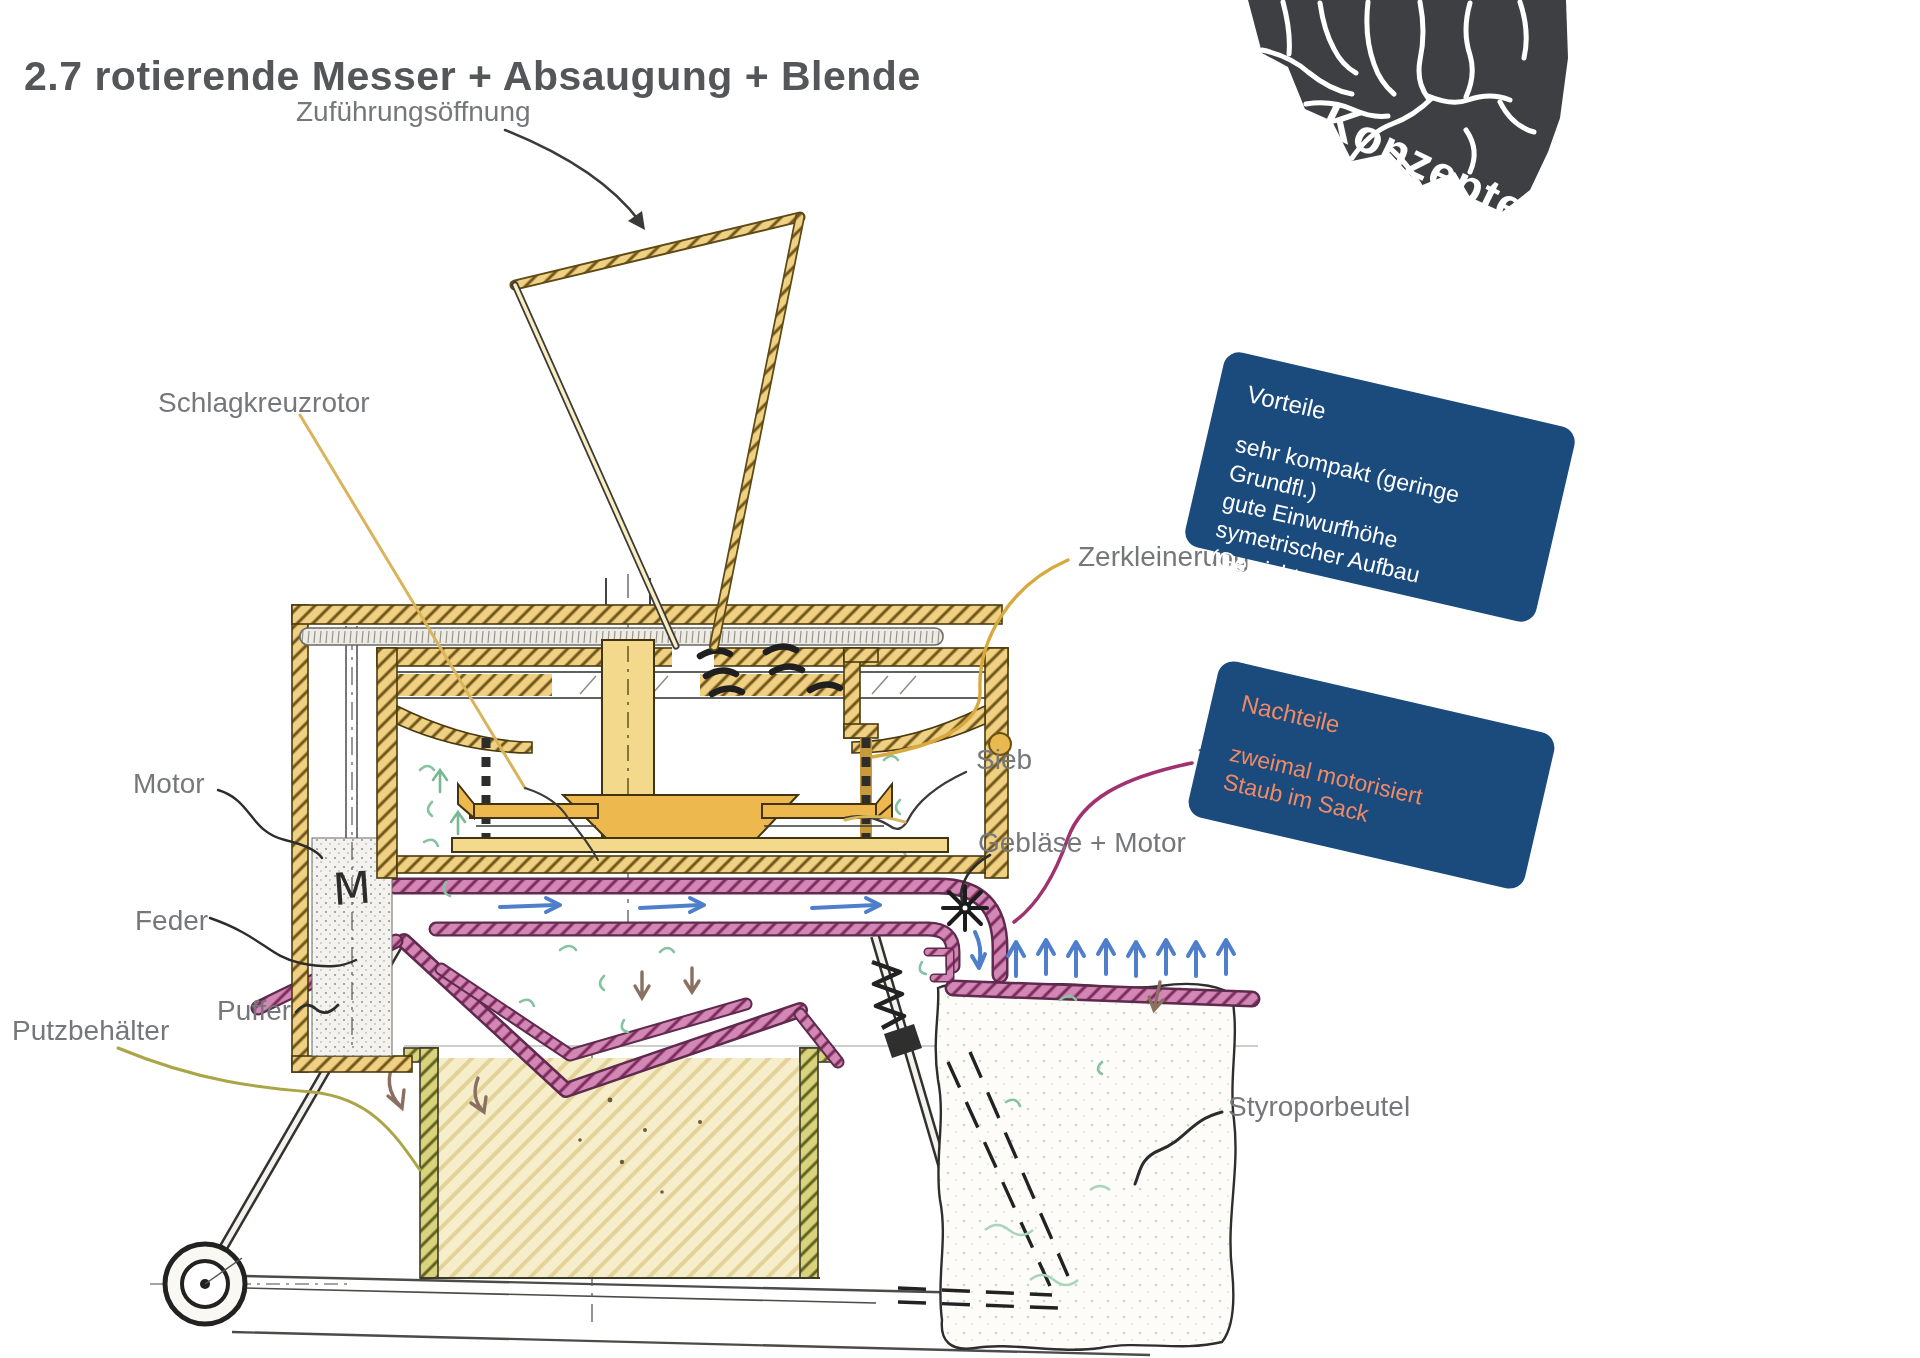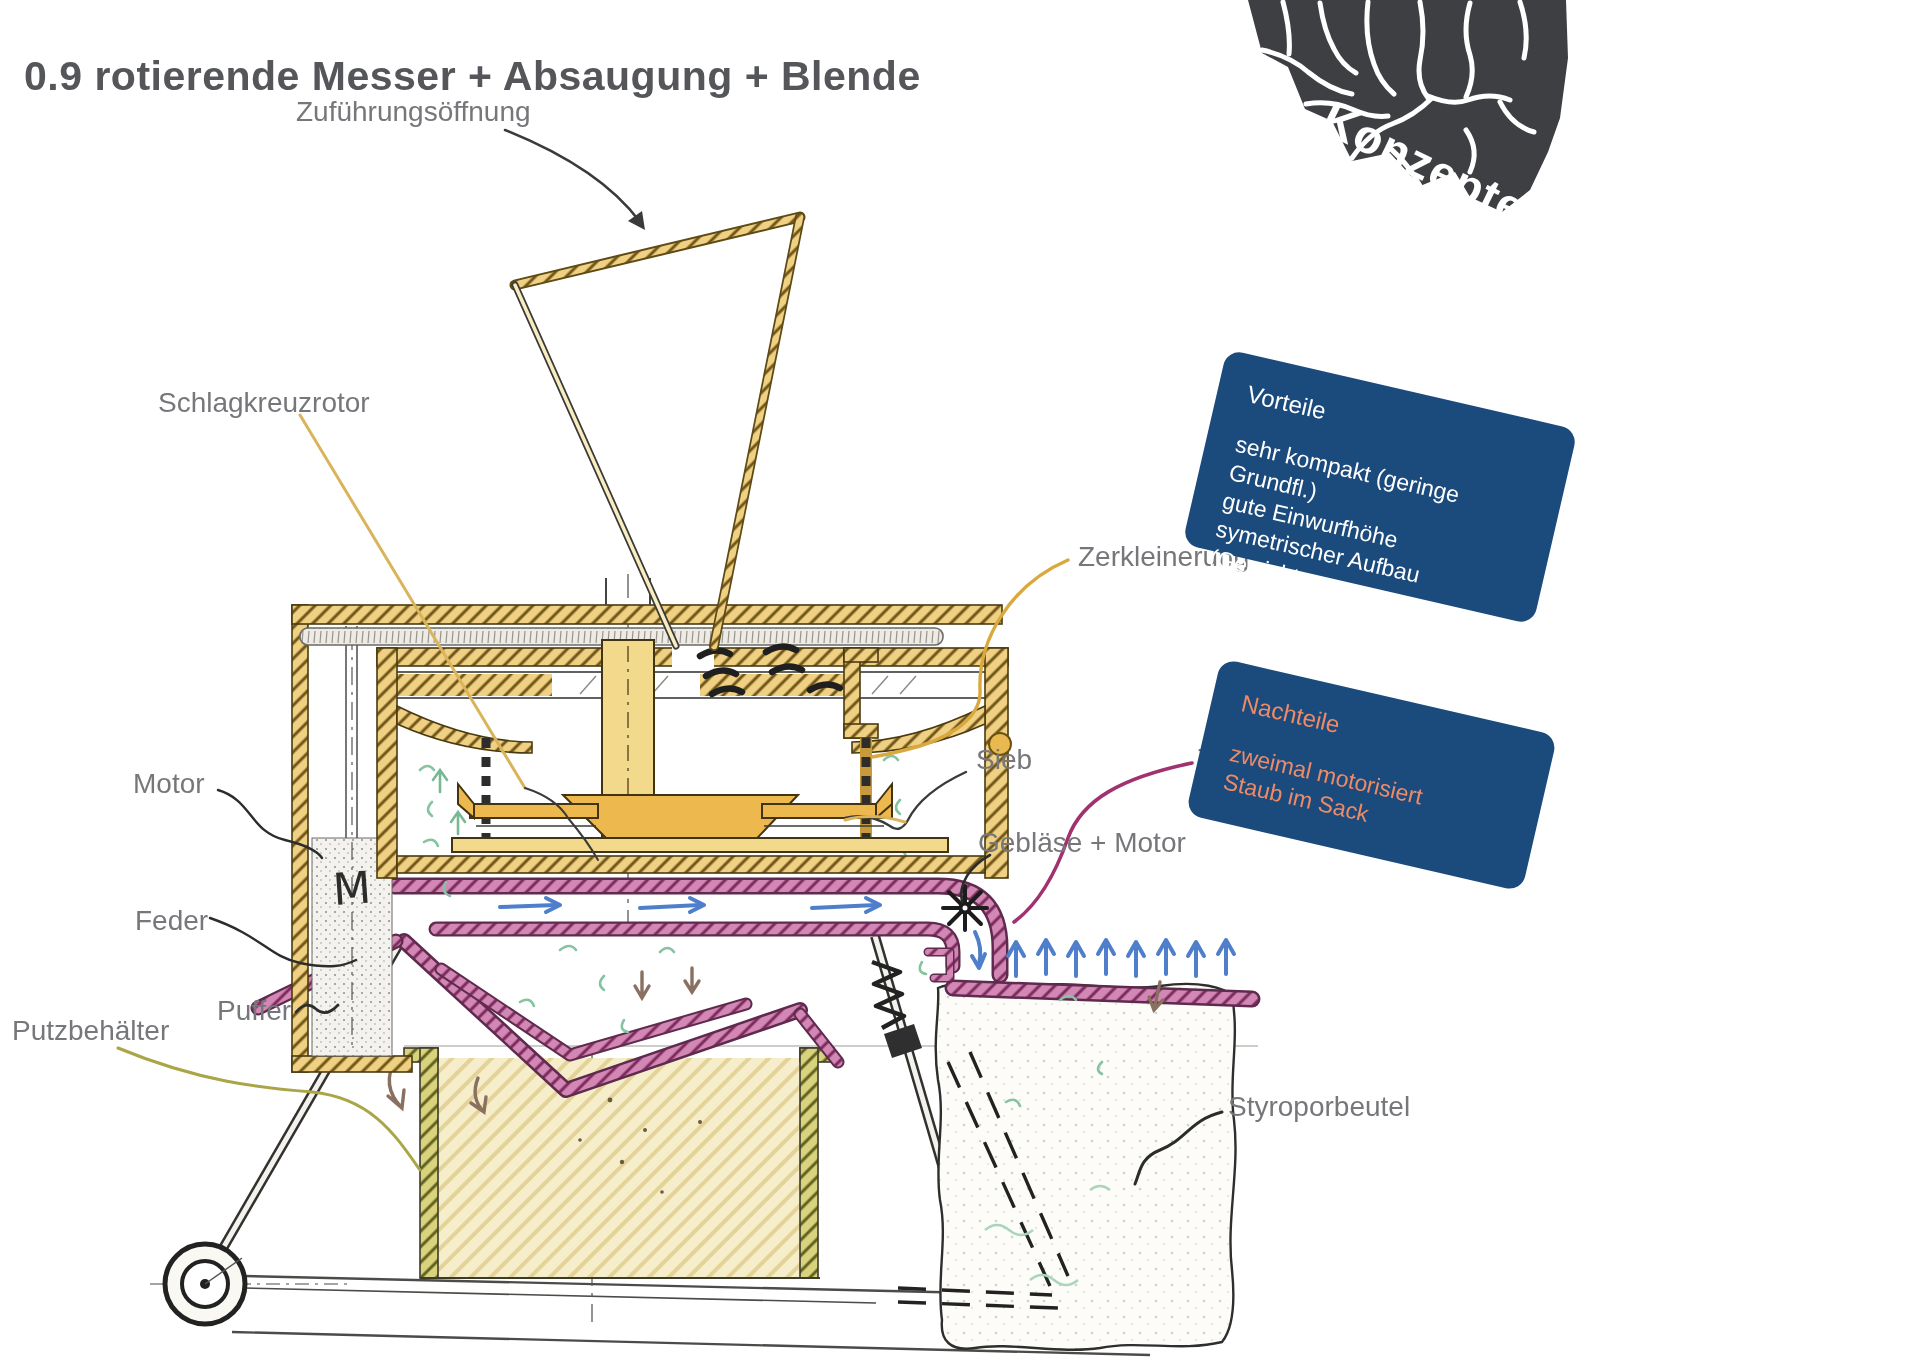--- a/index.html
+++ b/index.html
@@ -15,21 +15,21 @@
   svg text.lbl{font-family:"Liberation Sans",sans-serif;font-size:28px;fill:#76777a;}
   svg text.mletter{font-family:"DejaVu Sans",sans-serif;font-size:44px;fill:#2c2c2c;}
   svg text.logo-word{font-family:"Liberation Sans",sans-serif;font-size:47px;font-weight:600;
         fill:#ffffff;letter-spacing:1px;}
 </style>
 </head>
 <body>
 
 <div class="page">
 
-  <h1 class="title">0.9 rotierende Messer + Absaugung + Blende</h1>
+  <h1 class="title">2.7 rotierende Messer + Absaugung + Blende</h1>
 
   <svg width="1920" height="1358" viewBox="0 0 1920 1358" style="position:absolute;left:0;top:0">
     <defs>
       <pattern id="hy" width="11" height="11" patternUnits="userSpaceOnUse" patternTransform="rotate(45)">
         <rect width="11" height="11" fill="#f0d083"></rect>
           <line x1="2" y1="0" x2="2" y2="11" stroke="#6f5517" stroke-width="3"></line>
       </pattern>
       <pattern id="hp" width="11" height="11" patternUnits="userSpaceOnUse" patternTransform="rotate(45)">
         <rect width="11" height="11" fill="#d287b5"></rect>
           <line x1="2" y1="0" x2="2" y2="11" stroke="#7c2a5b" stroke-width="3"></line>

